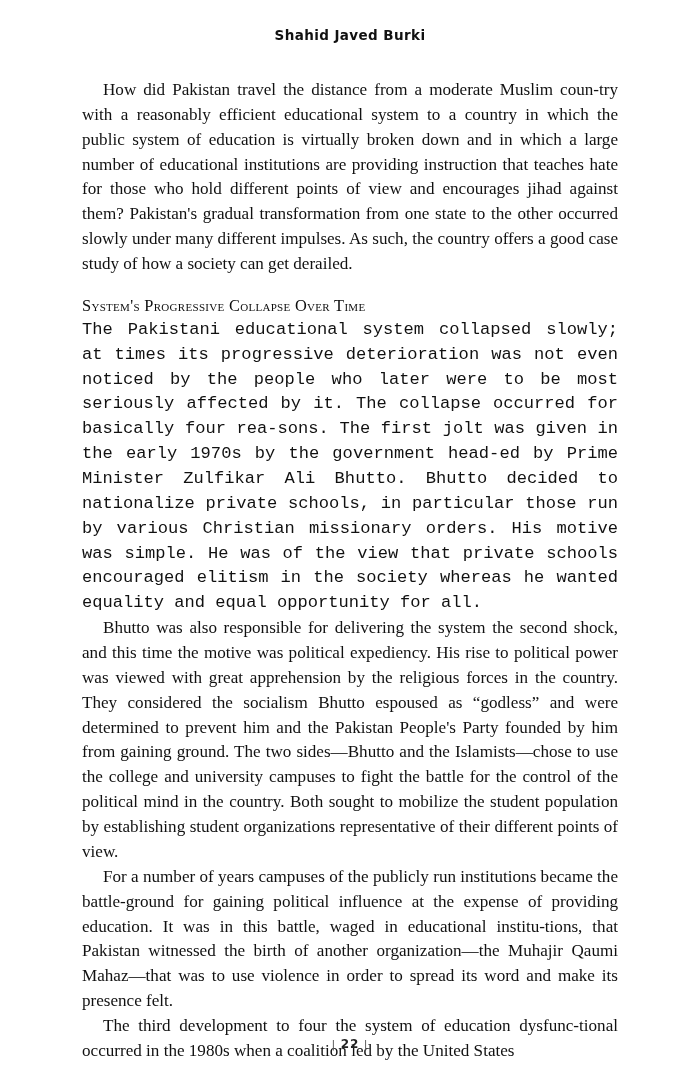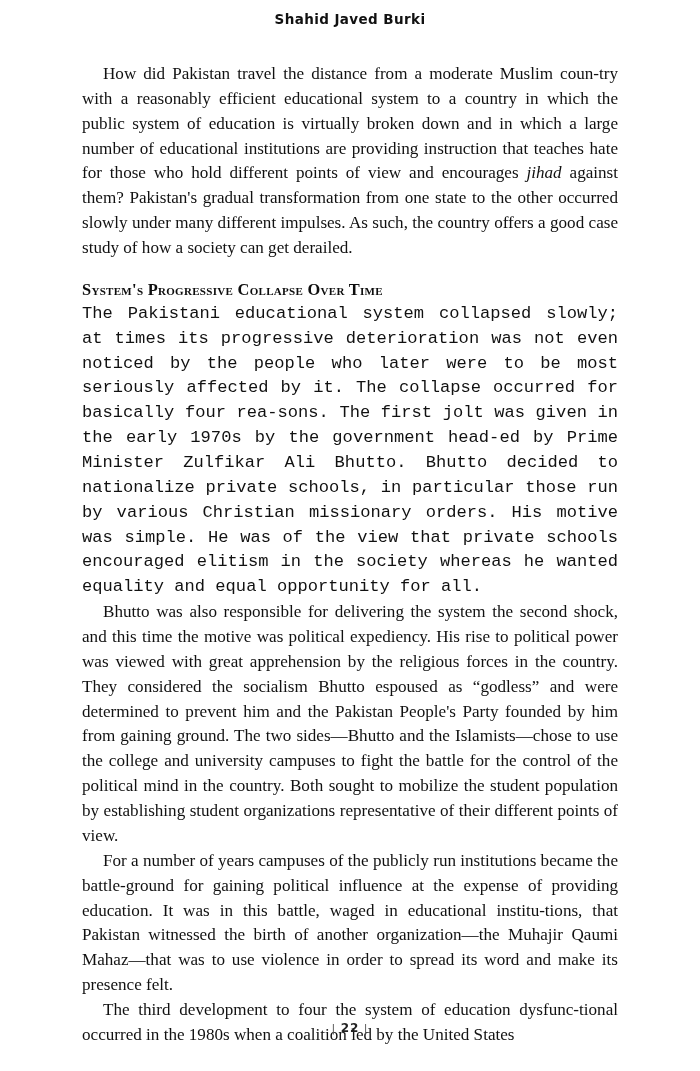--- a/index.html
+++ b/index.html
@@ -22,21 +22,21 @@
     padding: 0;
     position: relative;
     background: #ffffff;
   }
   .running-head {
     text-align: center;
     font-family: "DejaVu Sans", sans-serif;
     font-size: 13.5px;
     letter-spacing: 0.4px;
     color: #111111;
-    margin: 0;
+    margin: 16px;
     padding-top: 11px;
     font-weight: 600;
   }
   .content {
     position: absolute;
     left: 82px;
     right: 82px;
     top: 62px;
     width: 536px;
   }
@@ -51,29 +51,29 @@
   }
   p.indent {
     text-indent: 21px;
   }
   p.noindent {
     text-indent: 0;
     font-family: Liberation Mono, monospace;
   }
   h2.section-head {
     font-size: 16.4px;
-    font-weight: bold;
+    font-weight: normal;
     font-variant: small-caps;
     text-transform: none;
     letter-spacing: 0.3px;
     margin: 19px 0 2px 0;
     color: #0d0d0d;
     font-family: "Liberation Serif", serif;
   }
-  .it { font-style: italic; }
+  .it { }
   .footer {
     position: absolute;
     left: 0;
     right: 0;
     bottom: 36px;
     text-align: center;
     font-family: "DejaVu Sans", sans-serif;
     font-size: 11px;
     color: #222222;
     letter-spacing: 1px;

